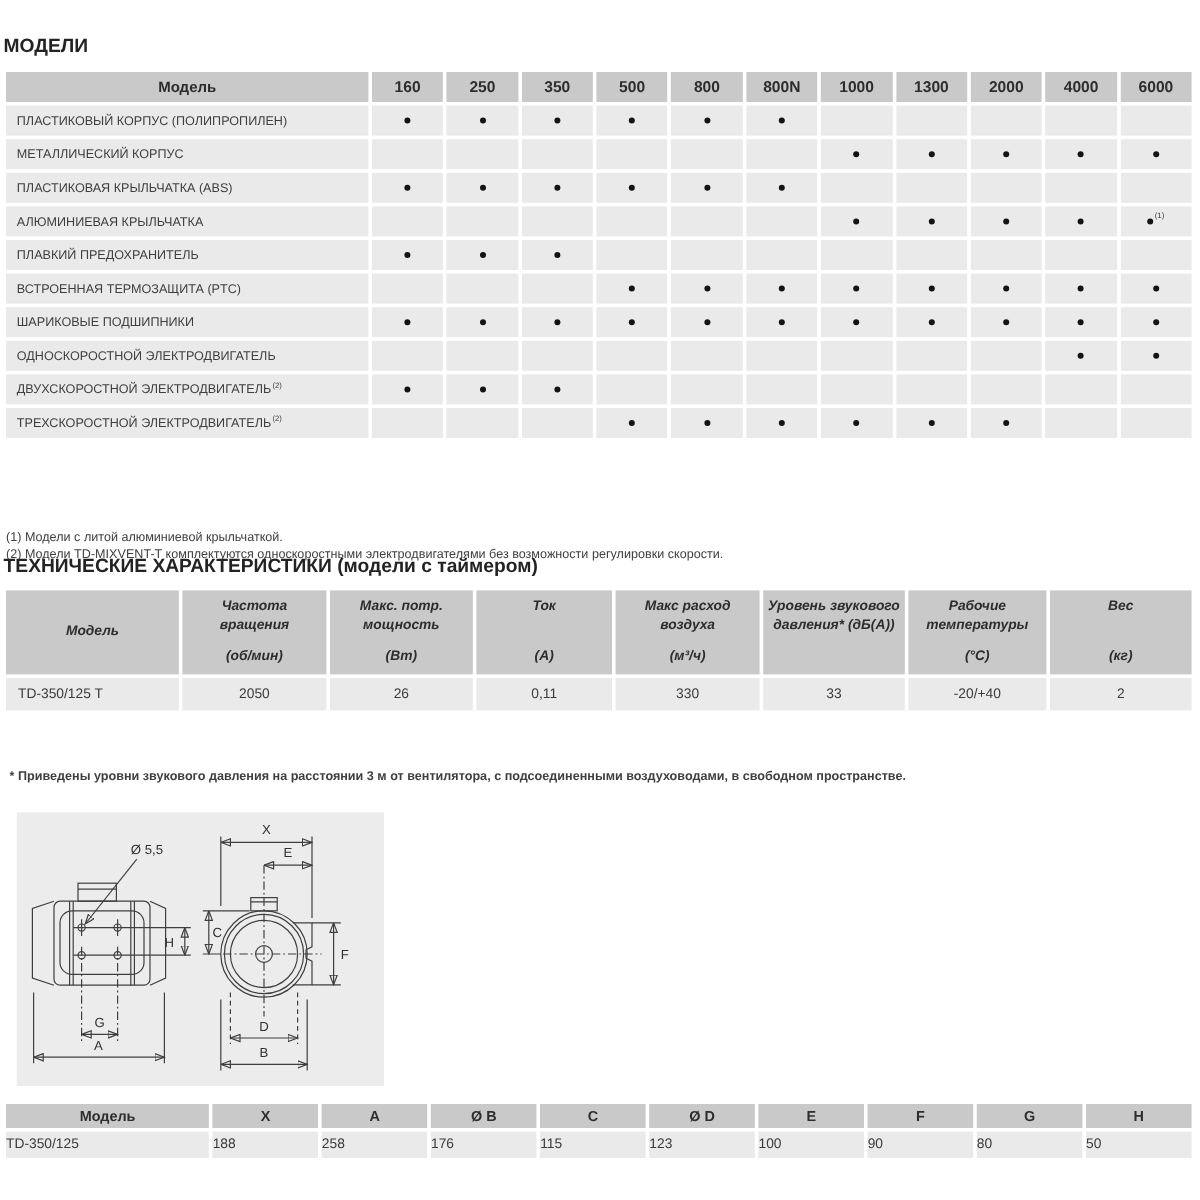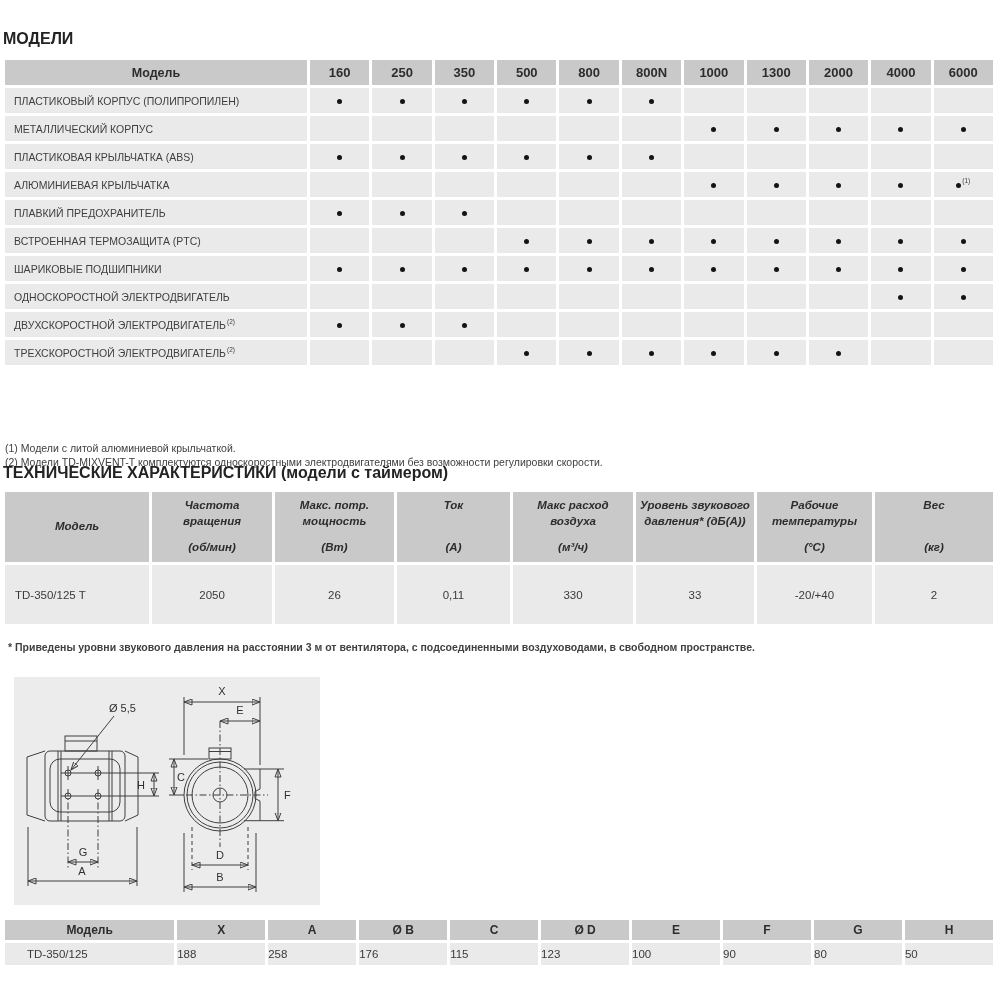--- a/index.html
+++ b/index.html
@@ -18,27 +18,27 @@
   .dot{display:inline-block;width:5px;height:5px;border-radius:50%;background:#141414;vertical-align:middle;}
   .fnsup{font-size:6.5px;vertical-align:super;margin-left:1px;}
 
   .footnotes{font-size:10.5px;line-height:13.5px;color:#3f3f3f;margin-top:40px;}
 
   
   #tech-table th{background:#c9c9c9;vertical-align:top;padding:0;}
   #tech-table .hw{display:flex;flex-direction:column;justify-content:space-between;height:70px;padding:6px 3px;box-sizing:border-box;font-style:italic;}
   #tech-table .hw.ctr{justify-content:center;}
   #tech-table .nm,#tech-table .un{font-weight:bold;font-size:11.5px;color:#2d2d2d;line-height:1.35;text-align:center;display:block;}
-  #tech-table td{background:#eaeaea;height:27px;text-align:center;font-size:11.5px;padding:16px;}
+  #tech-table td{background:#eaeaea;height:27px;text-align:center;font-size:11.5px;padding:0;}
   #tech-table td.first{text-align:left;padding-left:10px;}
 
   
   #dims-table th{background:#c9c9c9;height:20px;font-weight:bold;font-size:12px;color:#2d2d2d;text-align:center;padding:0;}
   #dims-table td{background:#eaeaea;height:22px;font-size:11.5px;padding:0;}
-  #dims-table td.first{text-align:left;padding-left:22px;}
+  #dims-table td.first{text-align:left;padding-left:0;}
 
   
   #panel{background:#ececec;}
   svg line,svg path,svg rect,svg circle{stroke:#3f3f3f;fill:none;stroke-width:1;}
   svg text{font-size:11px;fill:#303030;stroke:none;font-family:"Liberation Sans",sans-serif;}
   svg .dd{stroke-dasharray:7 2.5 1.5 2.5;}
   svg .dsh{stroke-dasharray:4 3;}
 </style>
 </head>
 <body>

